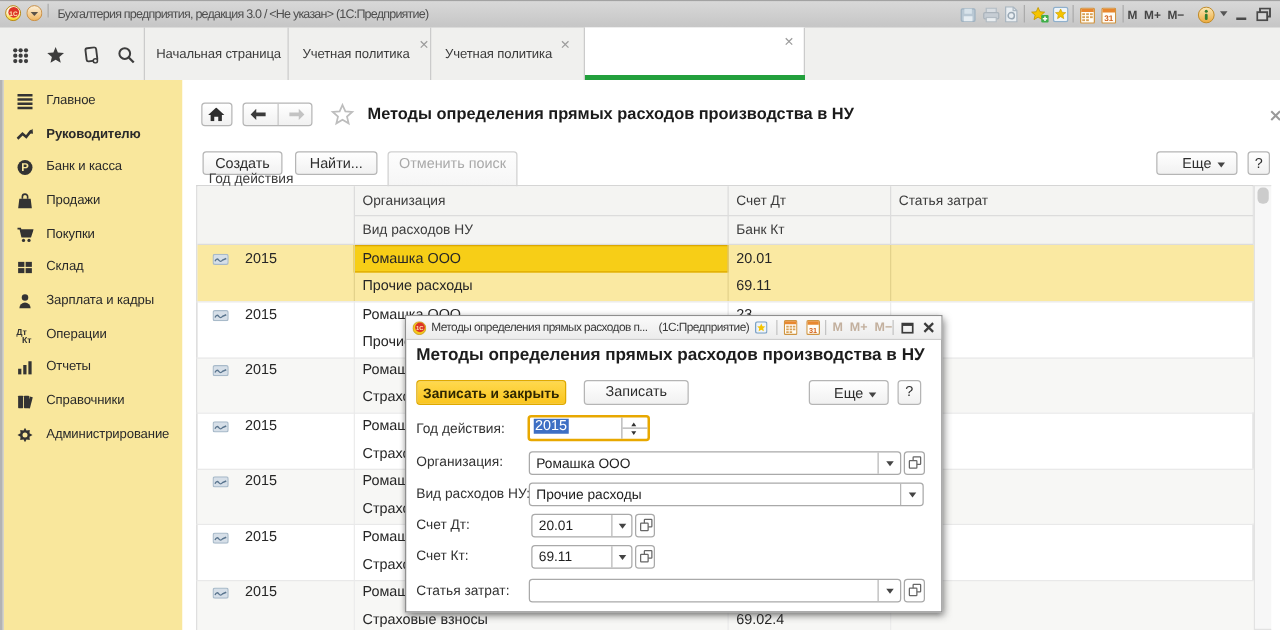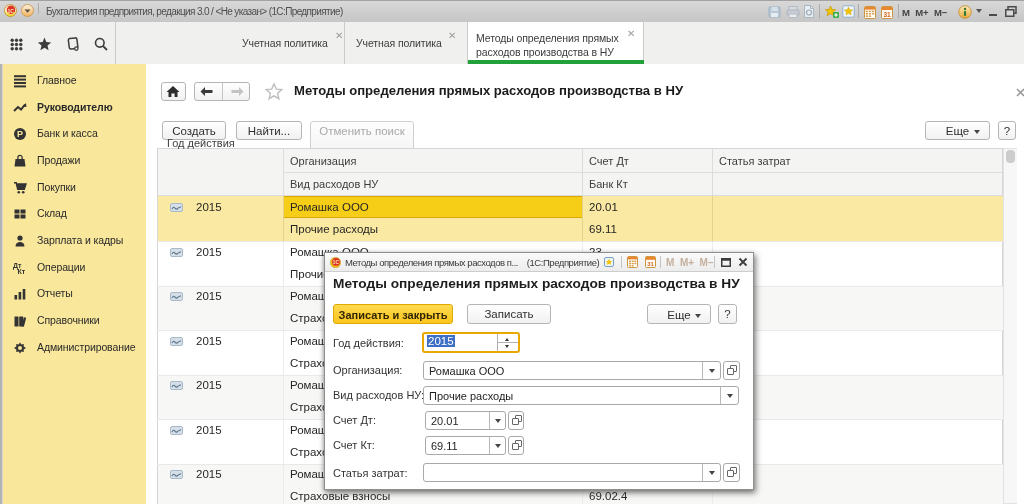--- a/index.html
+++ b/index.html
@@ -168,30 +168,32 @@
         <path d="M7.5 0.6 L9.3 5 L14.2 5.4 L10.5 8.5 L11.6 13.2 L7.5 10.7 L3.4 13.2 L4.5 8.5 L0.8 5.4 L5.7 5 Z" fill="#3d3d3d"></path>
       </svg>
     <svg class="abs" style="left:66px;top:15px;width:14px;height:14px;" viewBox="0 0 14 14">
         <rect x="2.8" y="1.2" width="8.6" height="10.6" rx="1.6" fill="none" stroke="#3d3d3d" stroke-width="1.5" transform="rotate(-7 7 6.5)"></rect>
         <circle cx="10.3" cy="11.6" r="1.7" fill="#eeefed" stroke="#3d3d3d" stroke-width="1.2"></circle>
       </svg>
     <svg class="abs" style="left:94px;top:15px;width:14px;height:14px;" viewBox="0 0 14 14">
         <circle cx="5.8" cy="5.8" r="4.3" fill="none" stroke="#3d3d3d" stroke-width="1.6"></circle>
         <path d="M9 9 L13 13" stroke="#3d3d3d" stroke-width="1.8"></path>
       </svg>
+    <div class="tab" style="left:116px;width:115px;">
+      <div class="tabtxt abs" style="left:9px;top:15px;">Начальная страница</div>
+    </div>
     <div class="tab" style="left:231px;width:114px;">
       <div class="tabtxt abs" style="left:11px;top:15px;">Учетная политика</div>
       <div class="tabx" style="left:104px;top:8px;">✕</div>
     </div>
     <div class="tab" style="left:345px;width:123px;">
       <div class="tabtxt abs" style="left:11px;top:15px;">Учетная политика</div>
       <div class="tabx" style="left:103px;top:8px;">✕</div>
     </div>
     <div class="tab" style="left:468px;width:176px;background:#fff;">
-      <div class="tabtxt abs" style="left:8px;top:10px;line-height:13.5px;">Методы определения прямых<br>расходов производства в НУ</div>
       <div class="tabx" style="left:159px;top:6px;">✕</div>
       <div class="abs" style="left:0;top:38px;width:176px;height:4px;background:#22a03c;"></div>
     </div>
   </div>
 
   <div id="sidebar" class="abs"></div>
   <div id="sidestrip" class="abs"></div>
   <div class="mi" style="top:74px;">Главное</div>
   <div class="mi" style="top:101px;font-weight:bold;">Руководителю</div>
   <div class="mi" style="top:127px;">Банк и касса</div>

